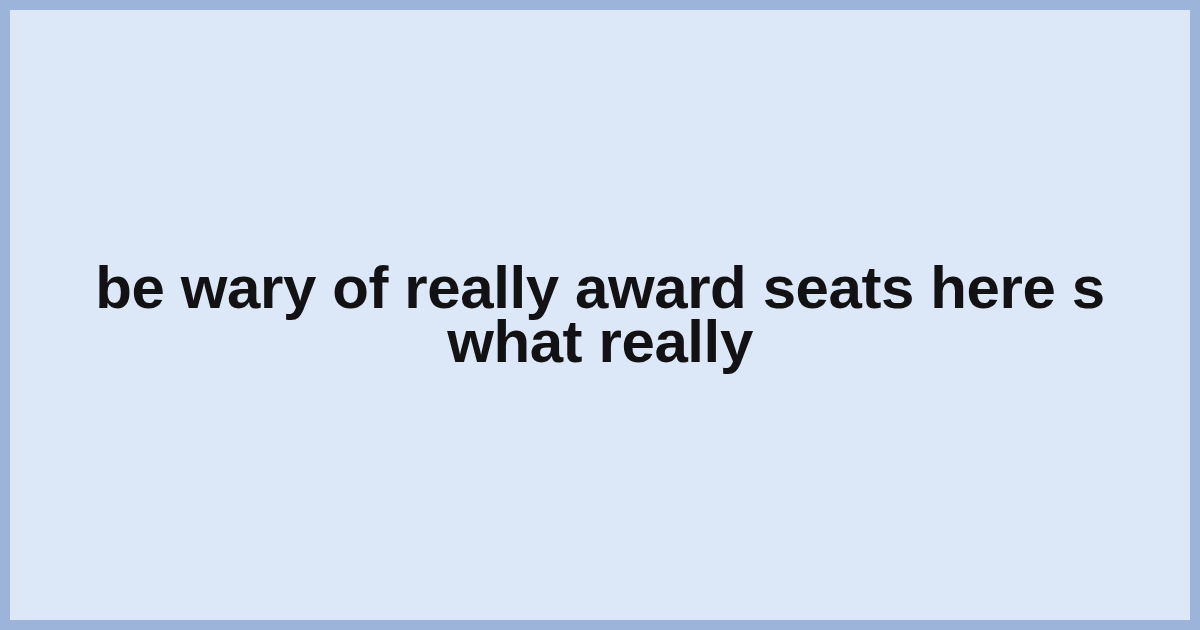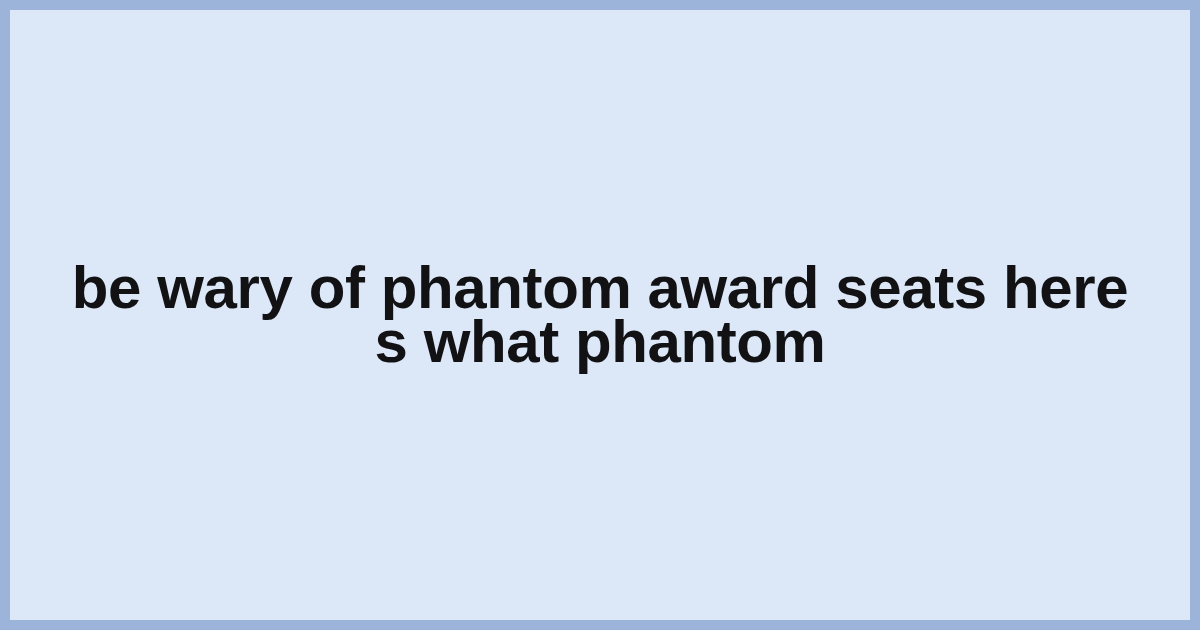--- a/index.html
+++ b/index.html
@@ -51,16 +51,16 @@
     overflow-wrap: break-word;
     font-stretch: condensed;
   }
 </style>
 </head>
 <body>
 
 <div id="og-card">
 
   <div id="headline-block">
-    <h1 id="headline-text">be wary of phantom award seats here s what phantom</h1>
+    <h1 id="headline-text">be wary of really award seats here s what really</h1>
   </div>
 
 </div>
 
 </body></html>

